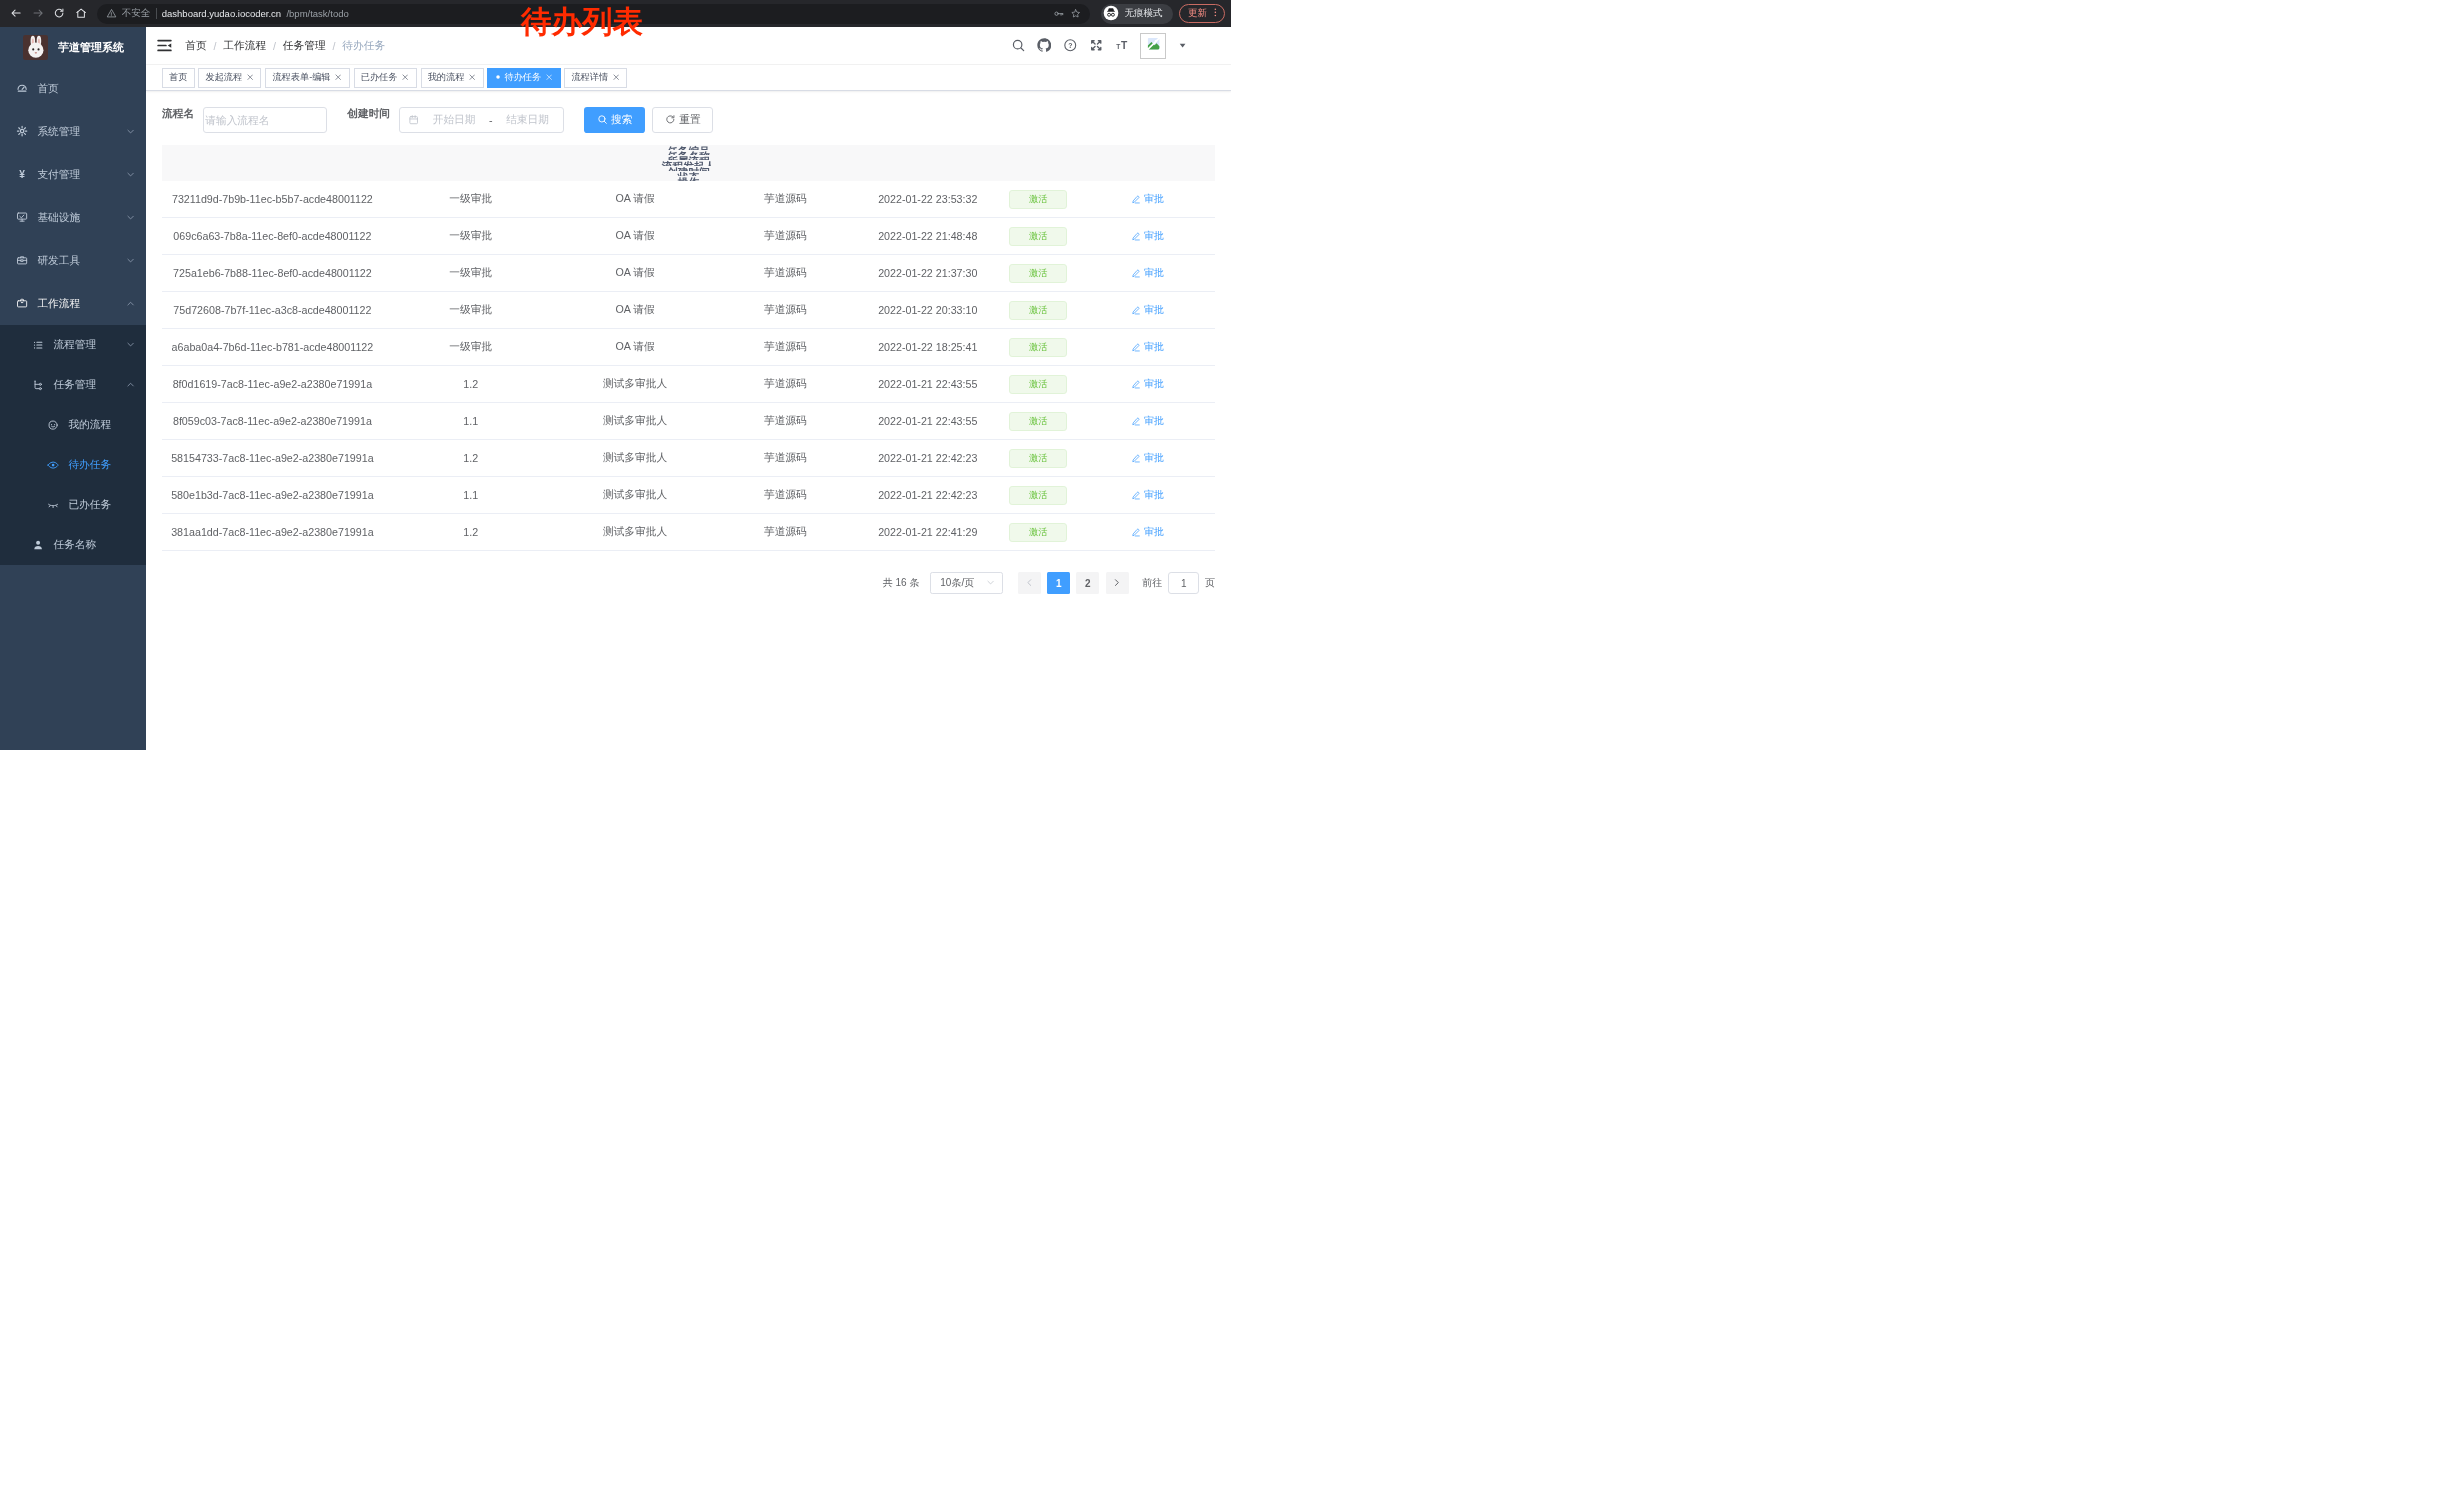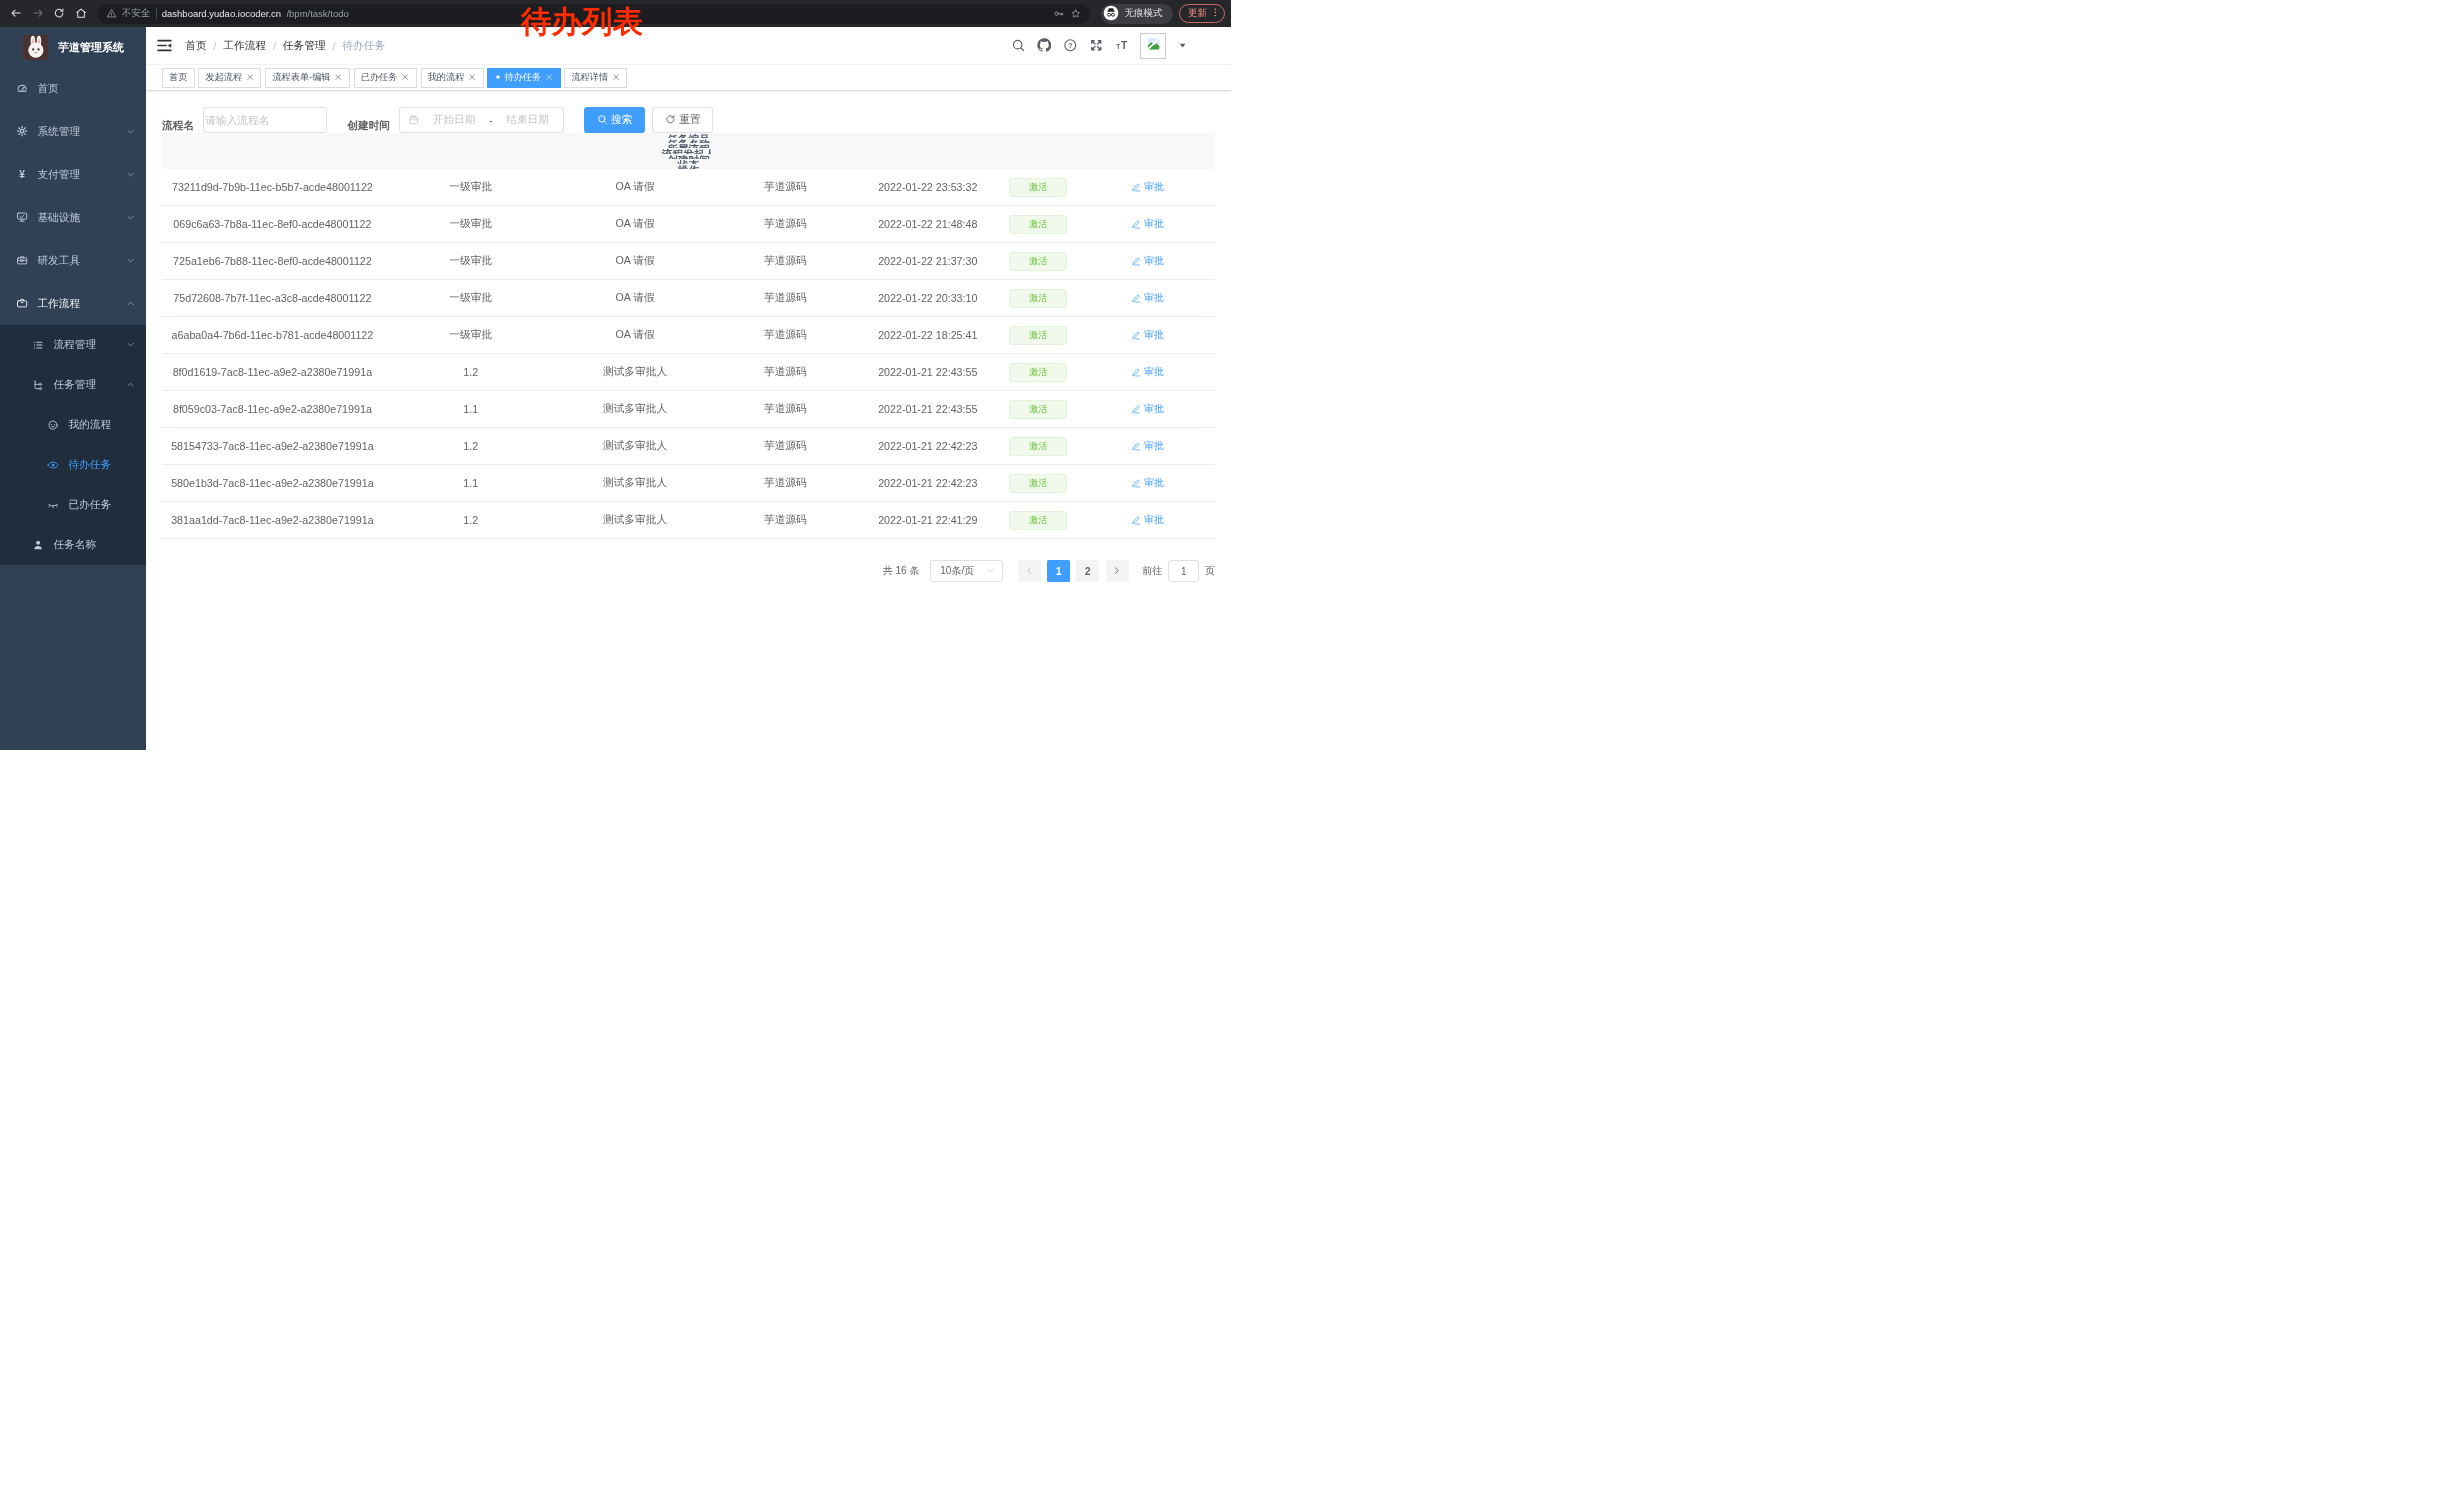--- a/index.html
+++ b/index.html
@@ -68,21 +68,21 @@
   .tabsbar { height:26px; display:flex; align-items:center; gap:3.8px; padding:0 16px; background:#fff; border-bottom:0.8px solid #d8dce5; box-shadow:0 0.8px 2.3px rgba(0,0,0,.10); position:relative; z-index:2; }
   .tab { height:20px; display:flex; align-items:center; border:0.8px solid #d8dce5; background:#fff; color:#495060; font-size:9.2px; padding:0 6.1px; gap:3.8px; cursor:pointer; white-space:nowrap; }
   .tab .tdot { width:6.1px; height:6.1px; color:#fff; }
   .tab .tdot svg { width:6.1px; height:6.1px; display:block; }
   .tab.active { background:#409eff; border-color:#409eff; color:#fff; }
   .tab .tclose { width:8.4px; height:8.4px; opacity:.75; }
   .tab .tclose svg { width:8.4px; height:8.4px; display:block; }
 
   
   .content { flex:1; padding:16px; position:relative; background:#fff; }
-  .filters { display:flex; align-items:flex-end; margin-bottom:0; font-size:10.7px; color:#606266; }
+  .filters { display:flex; align-items:flex-start; margin-bottom:12px; font-size:10.7px; color:#606266; }
   .f-label { font-weight:bold; margin-right:9.2px; white-space:nowrap; }
   .inp { height:26px; border:0.8px solid #dcdfe6; border-radius:3.1px; background:#fff; }
   .name-input { width:124px; padding:0 1px; font-size:10.7px; color:#606266; outline:none; margin-right:20px; font-family:"Liberation Sans", sans-serif; }
   ::placeholder { color:#c0c4cc; }
   .date-range { width:165px; display:flex; align-items:center; padding:0 7.6px; gap:6.9px; color:#c0c4cc; font-size:10.7px; margin-right:20px; }
   .date-range .cal { width:11.4px; height:11.4px; flex-shrink:0; }
   .date-range .cal svg { width:11.4px; height:11.4px; display:block; }
   .dr-text { flex:1; text-align:center; }
   .dr-sep { color:#606266; }
   .btn { height:26px; border-radius:3.1px; display:flex; align-items:center; gap:3.8px; font-size:10.7px; padding:0 11.4px; cursor:pointer; border:0.8px solid transparent; white-space:nowrap; }

